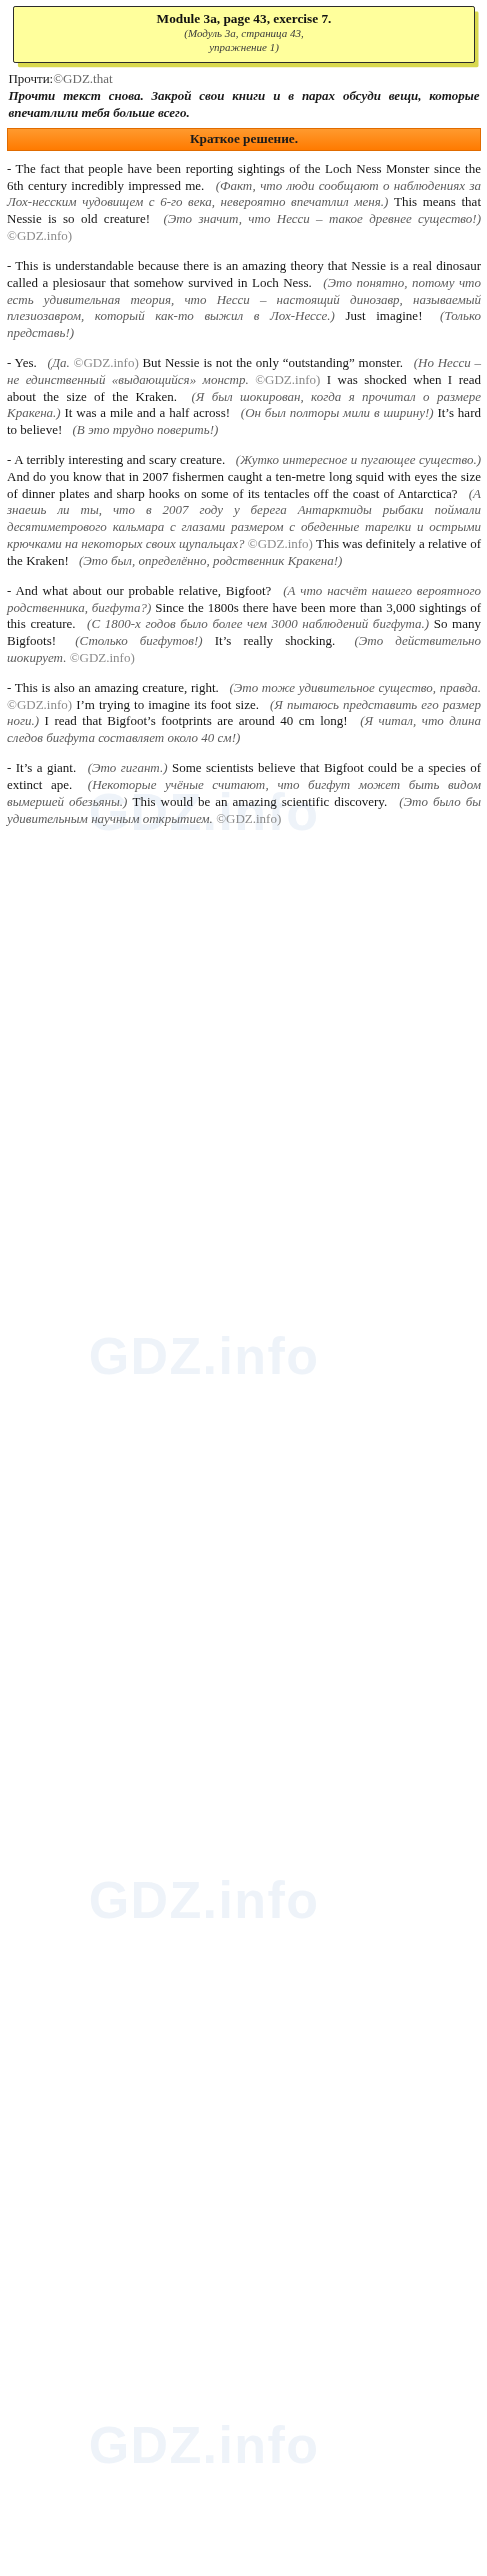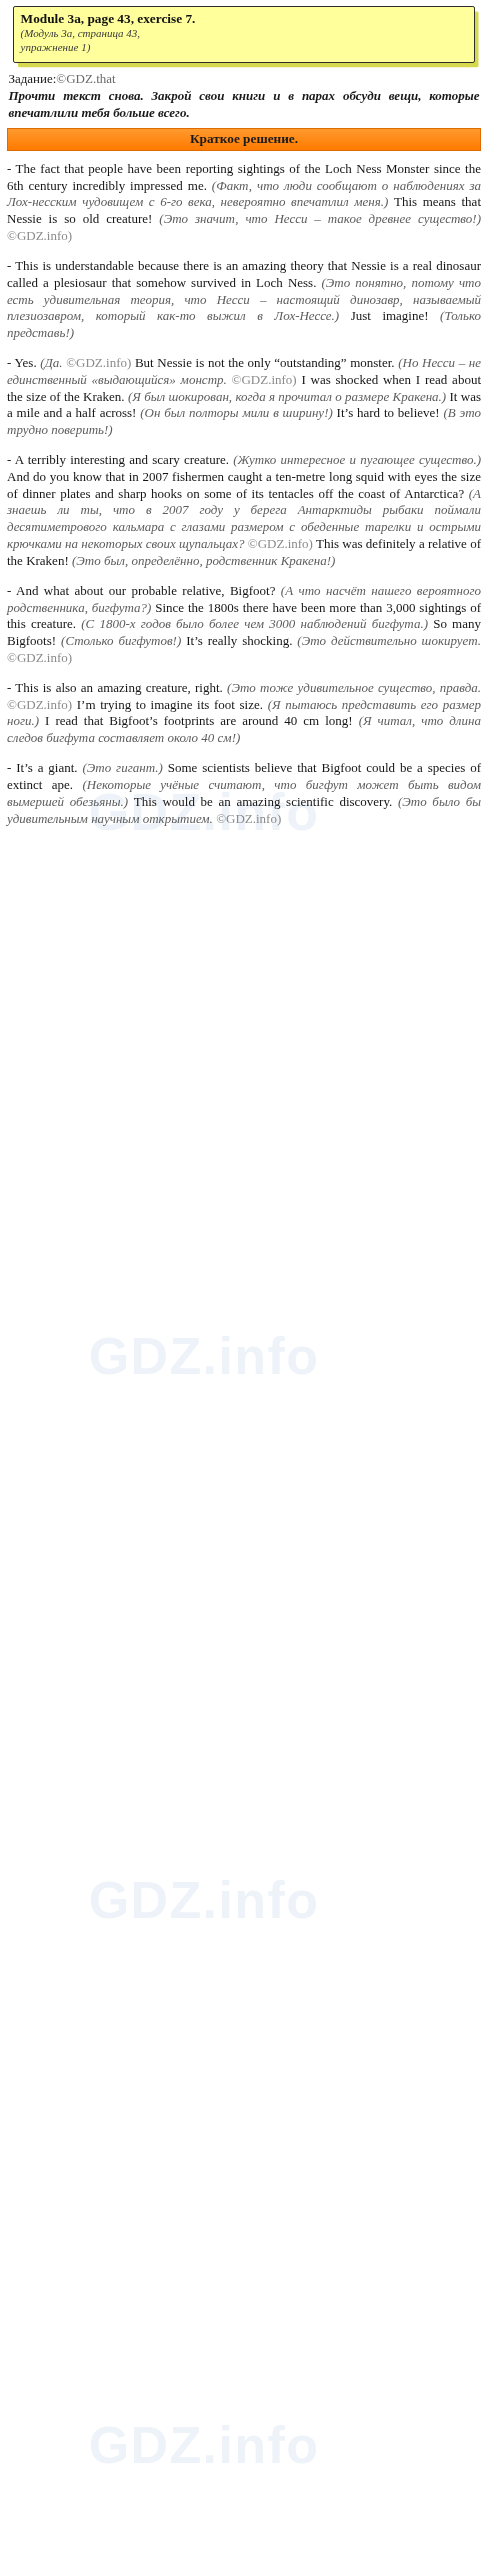--- a/index.html
+++ b/index.html
@@ -51,21 +51,21 @@
   .title-wrap {
     position: relative;
     margin: 5.6px 5.6px 7px 5.6px;
   }
   .plaque {
     position: relative;
     background: #ffff9c;
     border: 1.4px solid #2b2b2b;
     border-radius: 2.1px;
     padding: 4.9px 7px 7px 7px;
-    text-align: left;
+    text-align: center;
     box-shadow: 4.2px 4.9px 0 -0.7px #d8d84e;
   }
   .plaque:after {
     content: "";
     position: absolute;
     right: -5.6px;
     top: 4.2px;
     width: 5.6px;
     height: 100%;
     background: transparent;
@@ -116,20 +116,21 @@
   p.para {
     font-size: 13px;
     line-height: 1.30;
     text-align: justify;
     margin: 0 0 12.6px 0;
     text-indent: 0;
   }
   .ru {
     font-style: italic;
     color: #5d5d5d;
+    margin-left: 7px;
   }
   .gdz {
     color: #8a8a8a;
     font-style: normal;
   }
   .en { color: #151515; }
 </style>
 </head>
 <body>
 
@@ -144,21 +145,21 @@
 
     <div class="title-wrap">
       <div class="plaque">
         <div class="line1">Module 3a, page 43, exercise 7.</div>
         <div class="line2">(Модуль 3a, страница 43,</div>
         <div class="line2">упражнение 1)</div>
       </div>
     </div>
 
     <div class="task">
-      <span class="label">Задание:</span><span class="ref">©GDZ.that</span>
+      <span class="label">Прочти:</span><span class="ref">©GDZ.that</span>
       <br>
       <span class="rus">Прочти текст снова. Закрой свои книги и в парах обсуди вещи, которые впечатлили тебя больше всего.</span>
     </div>
 
     <div class="solution-bar">Краткое решение.</div>
 
     <div id="paragraphs">
         <p class="para"><span class="en">- The fact that people have been reporting sightings of the Loch Ness Monster since the 6th century incredibly impressed me. </span><span class="ru">(Факт, что люди сообщают о наблюдениях за Лох-несским чудовищем с 6-го века, невероятно впечатлил меня.) </span><span class="en">This means that Nessie is so old creature! </span><span class="ru">(Это значит, что Несси – такое древнее существо!) </span><span class="gdz">©GDZ.info)</span></p>
         <p class="para"><span class="en">- This is understandable because there is an amazing theory that Nessie is a real dinosaur called a plesiosaur that somehow survived in Loch Ness. </span><span class="ru">(Это понятно, потому что есть удивительная теория, что Несси – настоящий динозавр, называемый плезиозавром, который как-то выжил в Лох-Нессе.) </span><span class="en">Just imagine! </span><span class="ru">(Только представь!)</span></p>
         <p class="para"><span class="en">- Yes. </span><span class="ru">(Да. </span><span class="gdz">©GDZ.info) </span><span class="en">But Nessie is not the only “outstanding” monster. </span><span class="ru">(Но Несси – не единственный «выдающийся» монстр. </span><span class="gdz">©GDZ.info) </span><span class="en">I was shocked when I read about the size of the Kraken. </span><span class="ru">(Я был шокирован, когда я прочитал о размере Кракена.) </span><span class="en">It was a mile and a half across! </span><span class="ru">(Он был полторы мили в ширину!) </span><span class="en">It’s hard to believe! </span><span class="ru">(В это трудно поверить!)</span></p>

